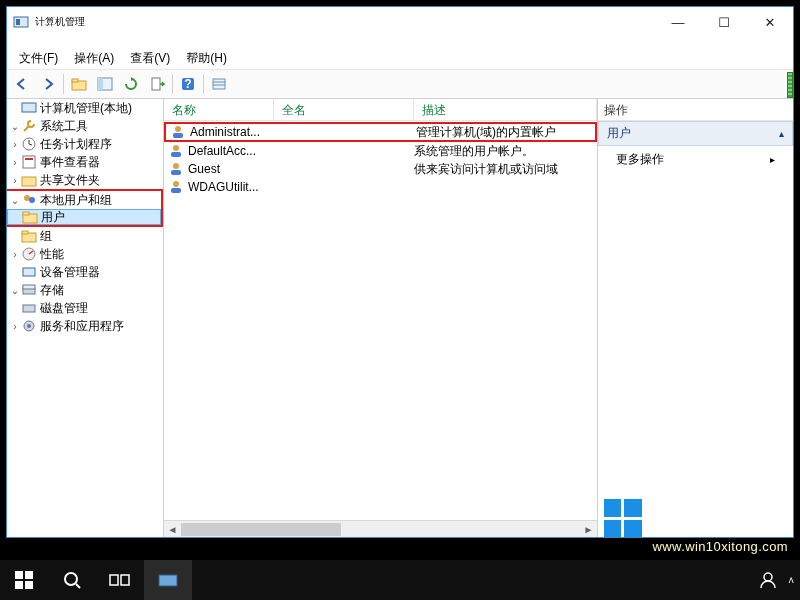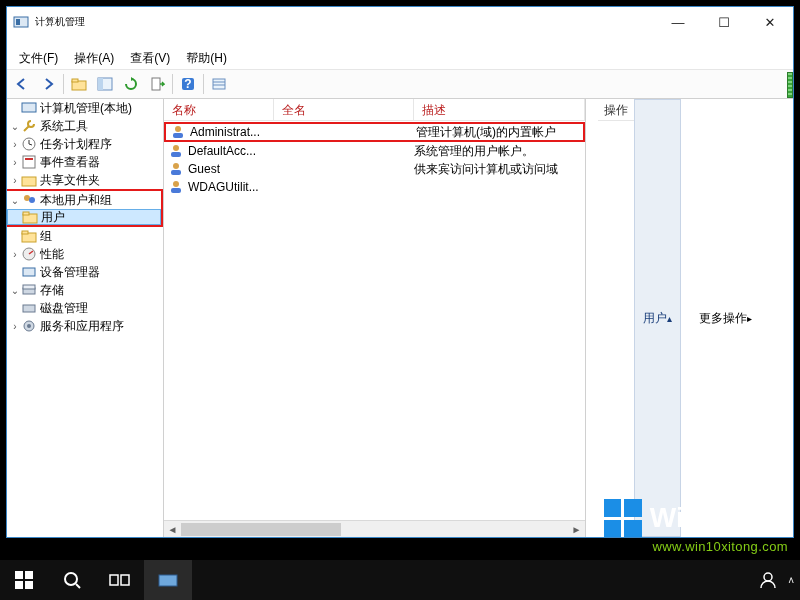--- a/index.html
+++ b/index.html
@@ -39,51 +39,51 @@
 .node .ticon { width: 16px; height: 16px; margin-right: 3px; display:inline-flex; align-items:center; justify-content:center; }
 .node .label { }
 .node.selected { background: #cde8ff; border:1px solid #66aee8; height:16px; }
 li ul { padding-left: 18px; }
 
 .redbox { border: 2px solid #e41a1a; }
 
 
 .center-pane { flex: 1; display: flex; flex-direction: column; min-width: 0; }
 .listheader { height: 22px; display: flex; border-bottom: 1px solid #e6e6e6; background: #fff; }
-.listheader .col { padding: 3px 8px; border-right: 1px solid #e6e6e6; color: #b91c1c; }
+.listheader .col { padding: 3px 8px; border-right: 1px solid #e6e6e6; color: #15803d; }
 .listbody { flex: 1; overflow: hidden; position: relative; }
 .row { display: flex; align-items: center; height: 18px; }
 .row .uicon { width: 16px; height: 16px; margin: 0 4px; }
 .row .uname { width: 86px; overflow: hidden; text-overflow: ellipsis; white-space: nowrap; }
 .row .ufull { width: 140px; }
 .row .udesc { flex:1; overflow:hidden; text-overflow: ellipsis; white-space: nowrap; }
 .row.redhl { border: 2px solid #e41a1a; padding:0; height:20px; margin-top:1px; }
 
 
 .hscroll { height: 17px; background: #f0f0f0; border-top:1px solid #d9d9d9; display:flex; align-items:center; }
 .hscroll .lth, .hscroll .rth { width:17px; height:17px; display:flex; align-items:center; justify-content:center; color:#606060; font-size:10px; }
 .hscroll .track { flex:1; height:17px; position:relative; }
 .hscroll .thumb { position:absolute; left:0; top:2px; height:13px; width:160px; background:#cdcdcd; }
 
 
-.actions-pane { width: 195px; background: #fff; display:flex; flex-direction:row;margin-left:12px; }
+.actions-pane { width: 195px; background: #fff; display:flex; flex-direction:column; }
 .actions-header { height: 22px; border-bottom:1px solid #e6e6e6; padding:3px 6px; color:#333; }
 .actions-group { background:#e9eff6; border:1px solid #c7d4e6; margin:0; padding:3px 8px; display:flex; align-items:center; justify-content:space-between; color:#1a3e7a; }
 .actions-group .tri { color:#1a3e7a; font-size:10px; }
 .action-item { padding:5px 18px; display:flex; align-items:center; justify-content:space-between; }
 .action-item .arr { font-size:10px; }
 
 
 .watermark { position:absolute; right:12px; bottom:46px; text-align:right; color:#fff; }
 .watermark .logo { display:flex; align-items:center; justify-content:flex-end; gap:8px; }
 .watermark .sq { width:38px; height:38px; display:grid; grid-template-columns:1fr 1fr; grid-template-rows:1fr 1fr; gap:3px; }
 .watermark .sq div { background:#1b8ee6; }
 .watermark .txt { font-size:28px; font-weight:700; font-family:"Segoe UI",sans-serif; }
 .watermark .zh { font-size:28px; font-weight:400; }
-.watermark .url { font-size:13px; letter-spacing:0.4px; color:#84cc16; margin-top:2px; }
+.watermark .url { font-size:13px; letter-spacing:0.4px; color:#fef9c3; margin-top:2px; }
 
 
 .taskbar { position:absolute; left:0; bottom:0; width:800px; height:40px; background:#101010; display:flex; align-items:center; }
 .taskbar .tb { width:48px; height:40px; display:flex; align-items:center; justify-content:center; color:#fff; }
 .taskbar .spacer { flex:1; }
 .taskbar .tray { display:flex; align-items:center; gap:10px; padding-right:6px; color:#fff; }
 
 
 svg { display:block; }
 </style>

